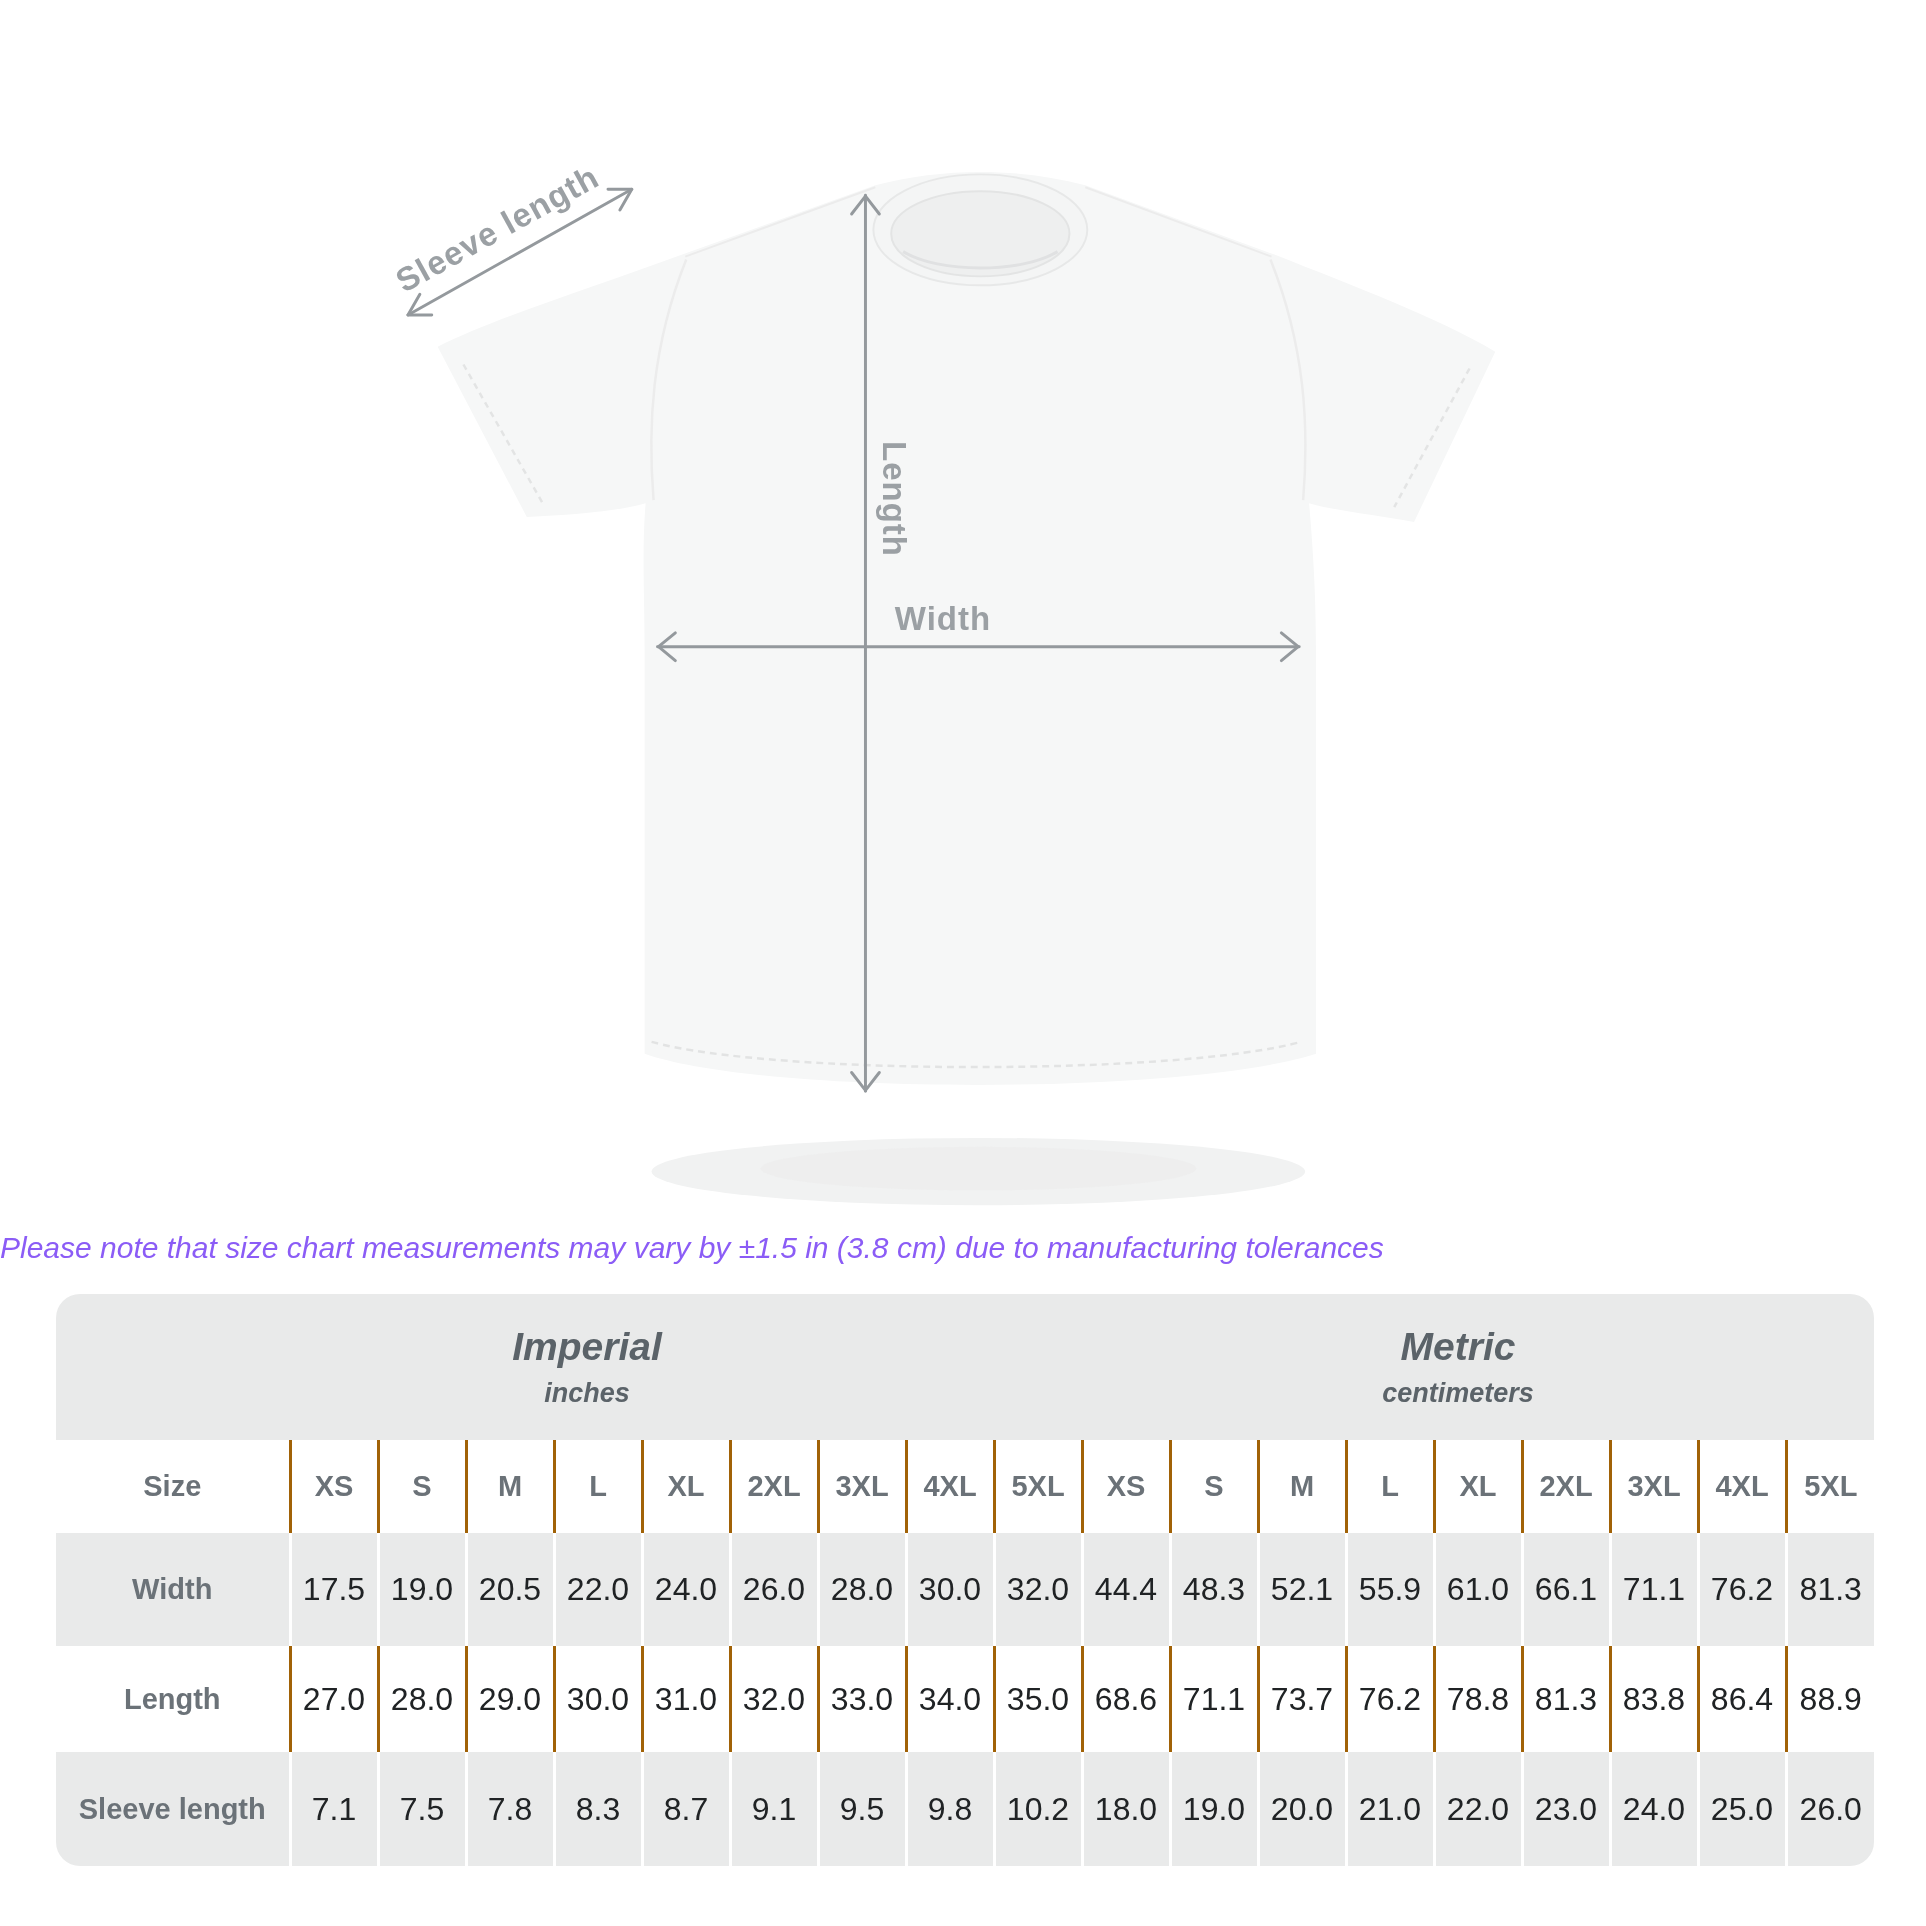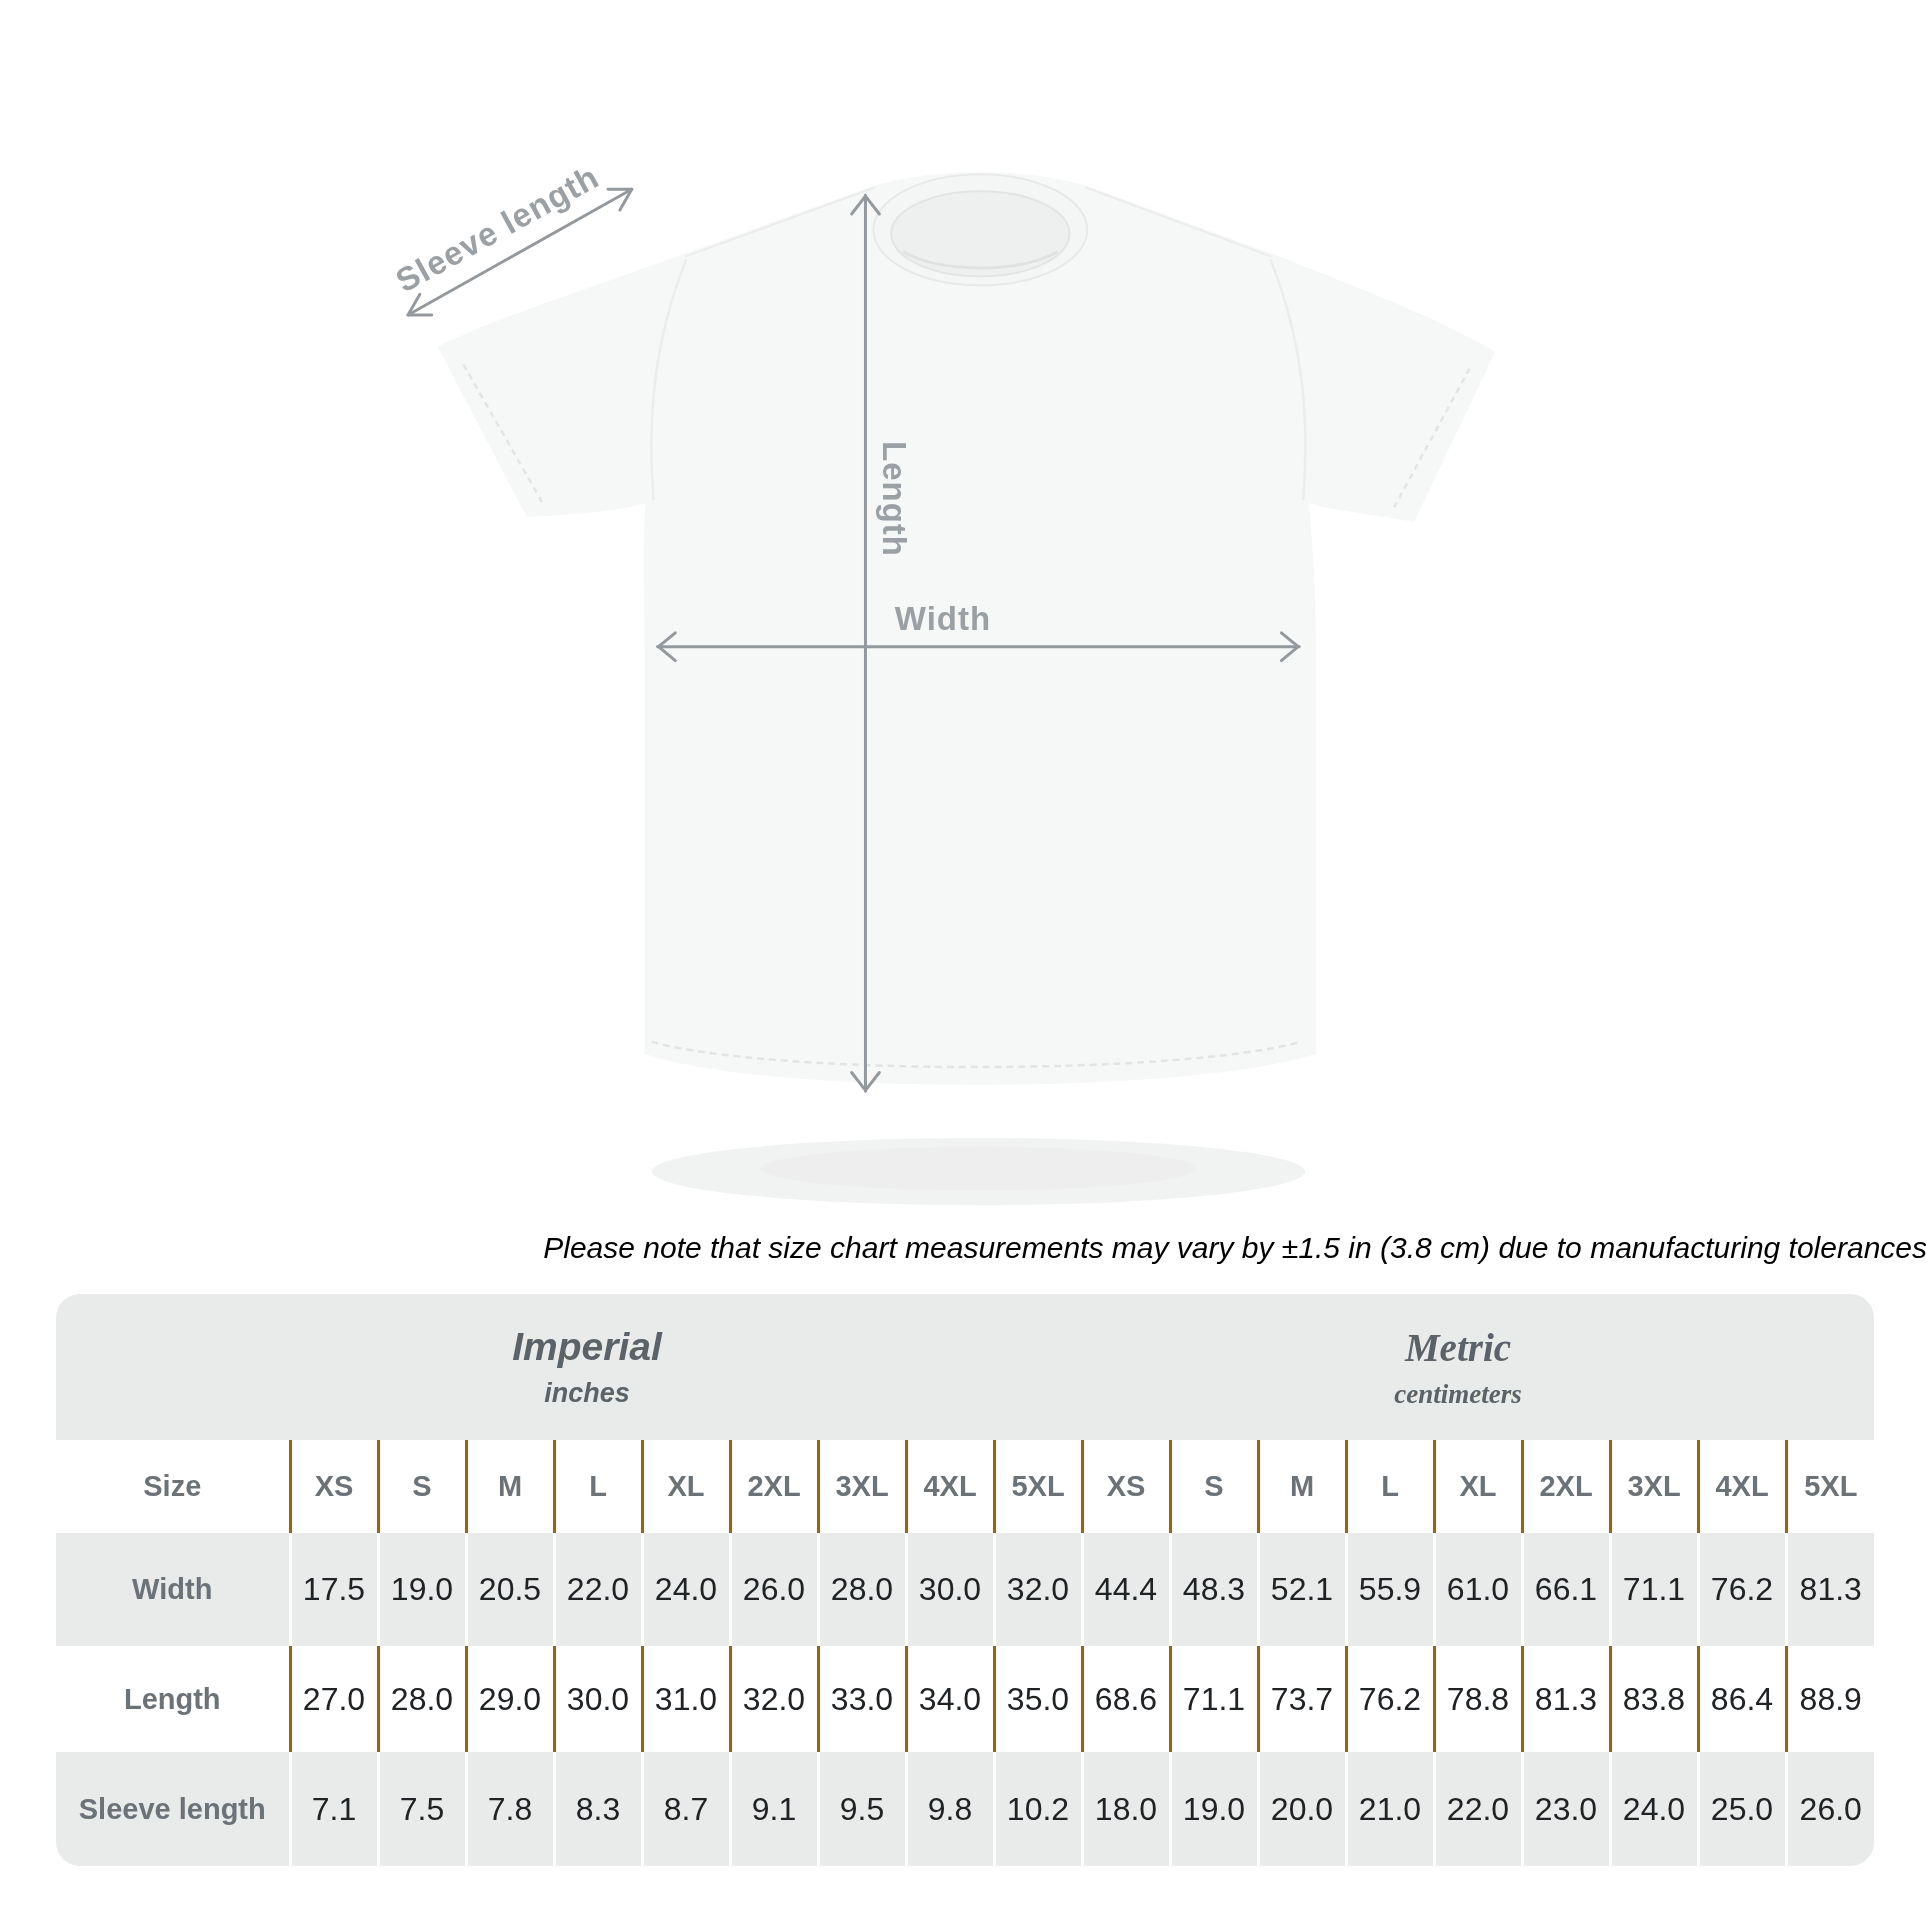--- a/index.html
+++ b/index.html
@@ -8,38 +8,38 @@
 
   
   .diagram-svg{position:absolute;left:0;top:0;}
   .dim-label{position:absolute;color:#9ba0a4;font-weight:bold;font-size:33px;letter-spacing:1px;}
   .lbl-sleeve{left:349px;top:205px;width:297px;height:48px;line-height:48px;text-align:center;
               transform:rotate(-29deg);transform-origin:center;}
   .lbl-length{left:875px;top:441px;writing-mode:vertical-rl;}
   .lbl-width{left:844px;top:597px;width:198px;height:44px;line-height:44px;text-align:center;}
 
   
-  .note{position:absolute;left:0;top:1231px;width:100%;text-align:right;
-        font-style:italic;font-size:30px;color:#000000;}
+  .note{position:absolute;left:0;top:1231px;width:100%;text-align:left;
+        font-style:italic;font-size:30px;color:#8b5cf6;}
 
   
   .table-wrap{position:absolute;left:56px;top:1294px;width:1818px;height:572px;
               background:#e9eaea;border-radius:24px;overflow:hidden;}
   table.size-chart{width:100%;height:100%;border-collapse:collapse;table-layout:fixed;}
   tr.units-row{height:145px;}
   tr.sizes-row{height:92px;background:#ffffff;margin-top:16px;}
   tr.gray-row{height:113px;background:transparent;}
   tr.white-row{height:105px;background:#ffffff;}
   td,th{padding:0;margin:0;vertical-align:middle;text-align:center;}
   .units-cell{vertical-align:middle;}
   .units-inner{display:flex;flex-direction:column;align-items:center;gap:9px;}
   .units-name{font-size:39px;font-weight:bold;font-style:italic;color:#5b6369;}
   .units-sub{font-size:27px;font-style:italic;color:#5b6369;}
   .units-imperial{padding-left:36px;}
-  .units-metric{padding-right:40px;font-family:Liberation Serif, serif;}
+  .units-metric{padding-right:40px;}
   .head-cell,.row-label{font-size:29px;font-weight:bold;color:#6b7278;}
   .val{font-size:32px;color:#202325;font-weight:400;margin-left:12px;}
   tr.sizes-row td + td, tr.white-row td + td{border-left:3px solid #a16207;}
   tr.gray-row td + td{border-left:3px solid #ffffff;}
 </style>
 </head>
 <body>
 
 <div class="stage">
 

